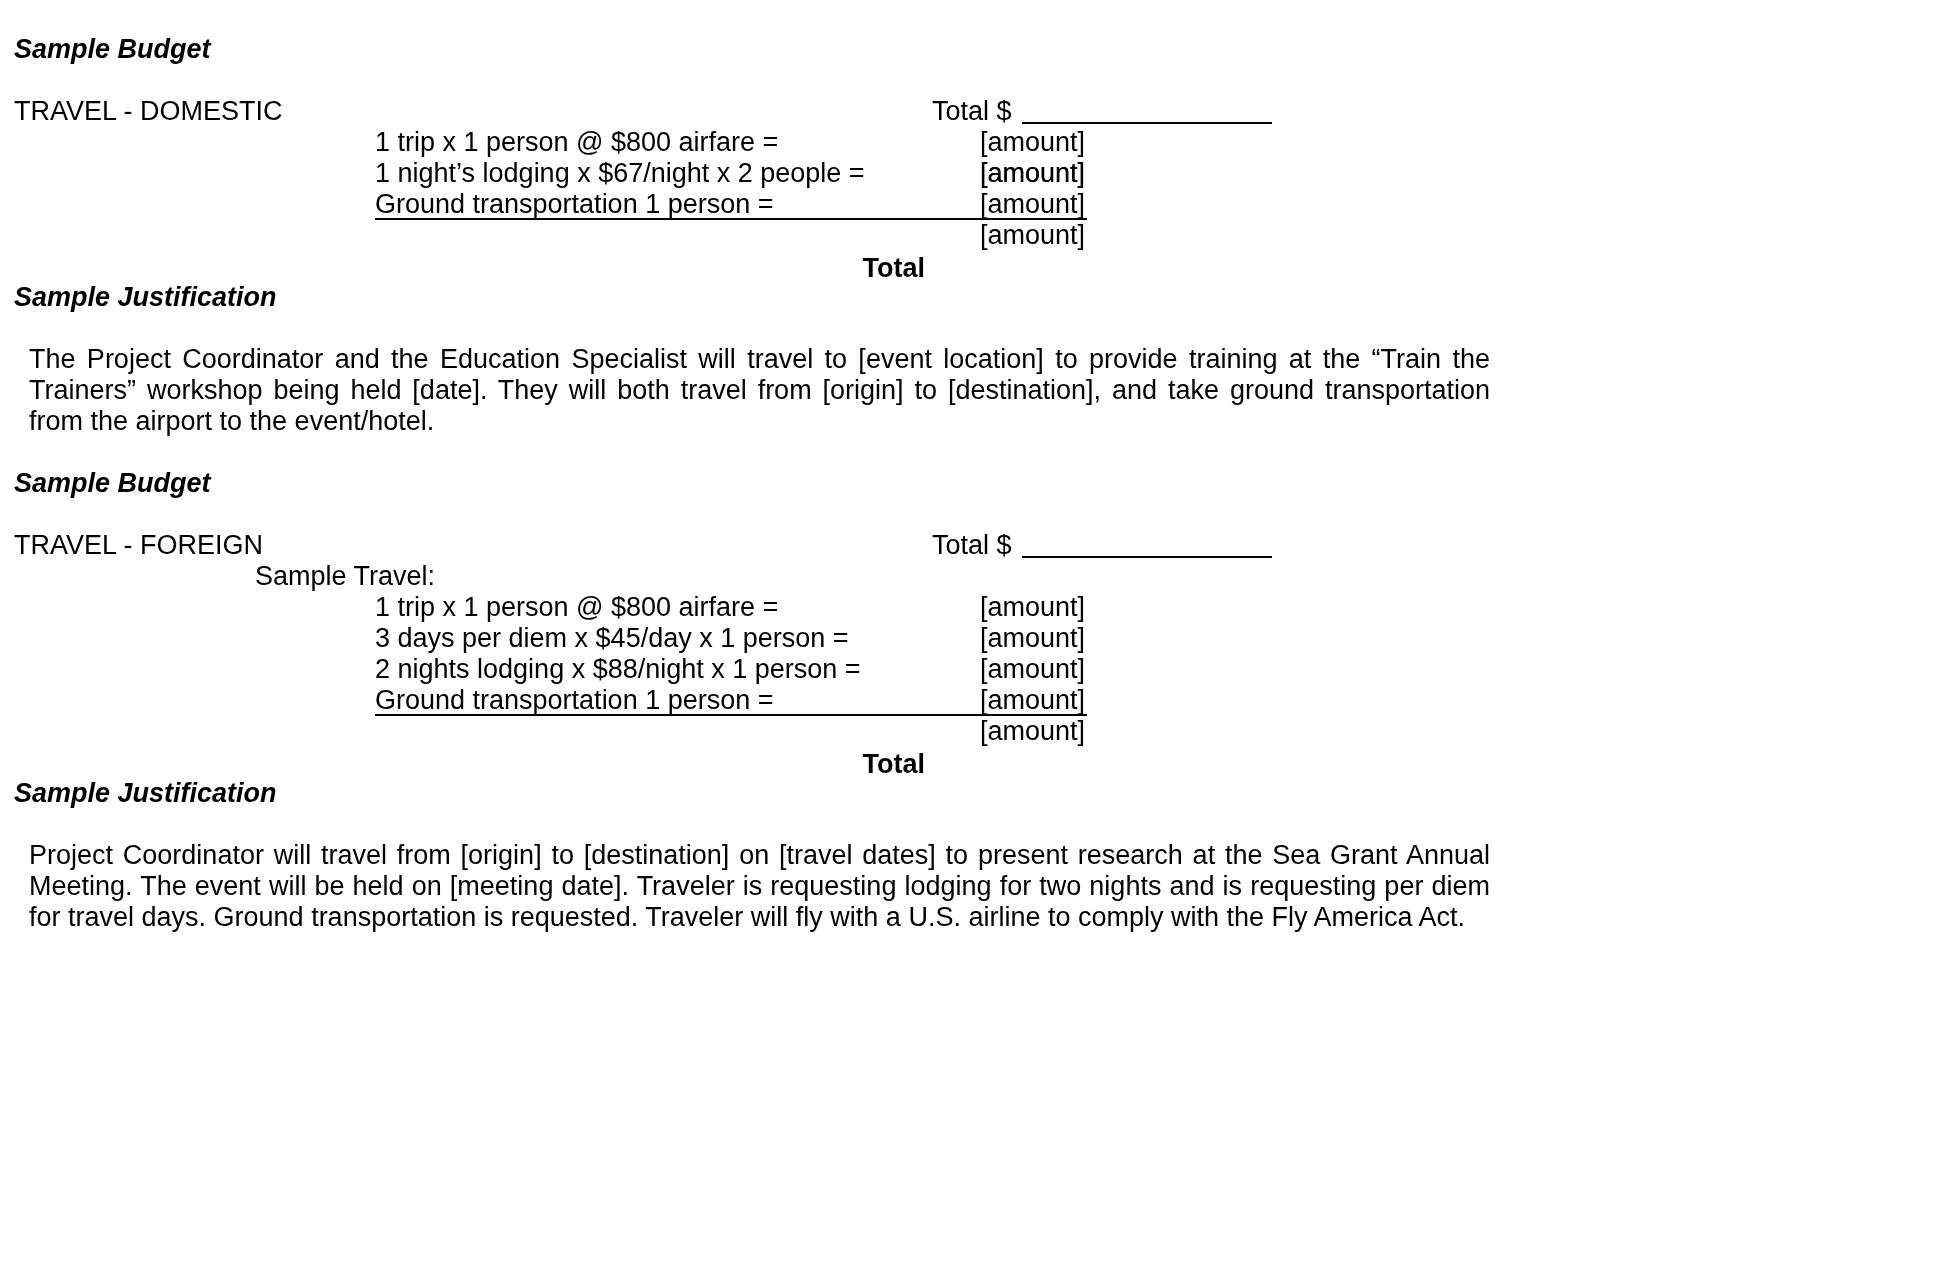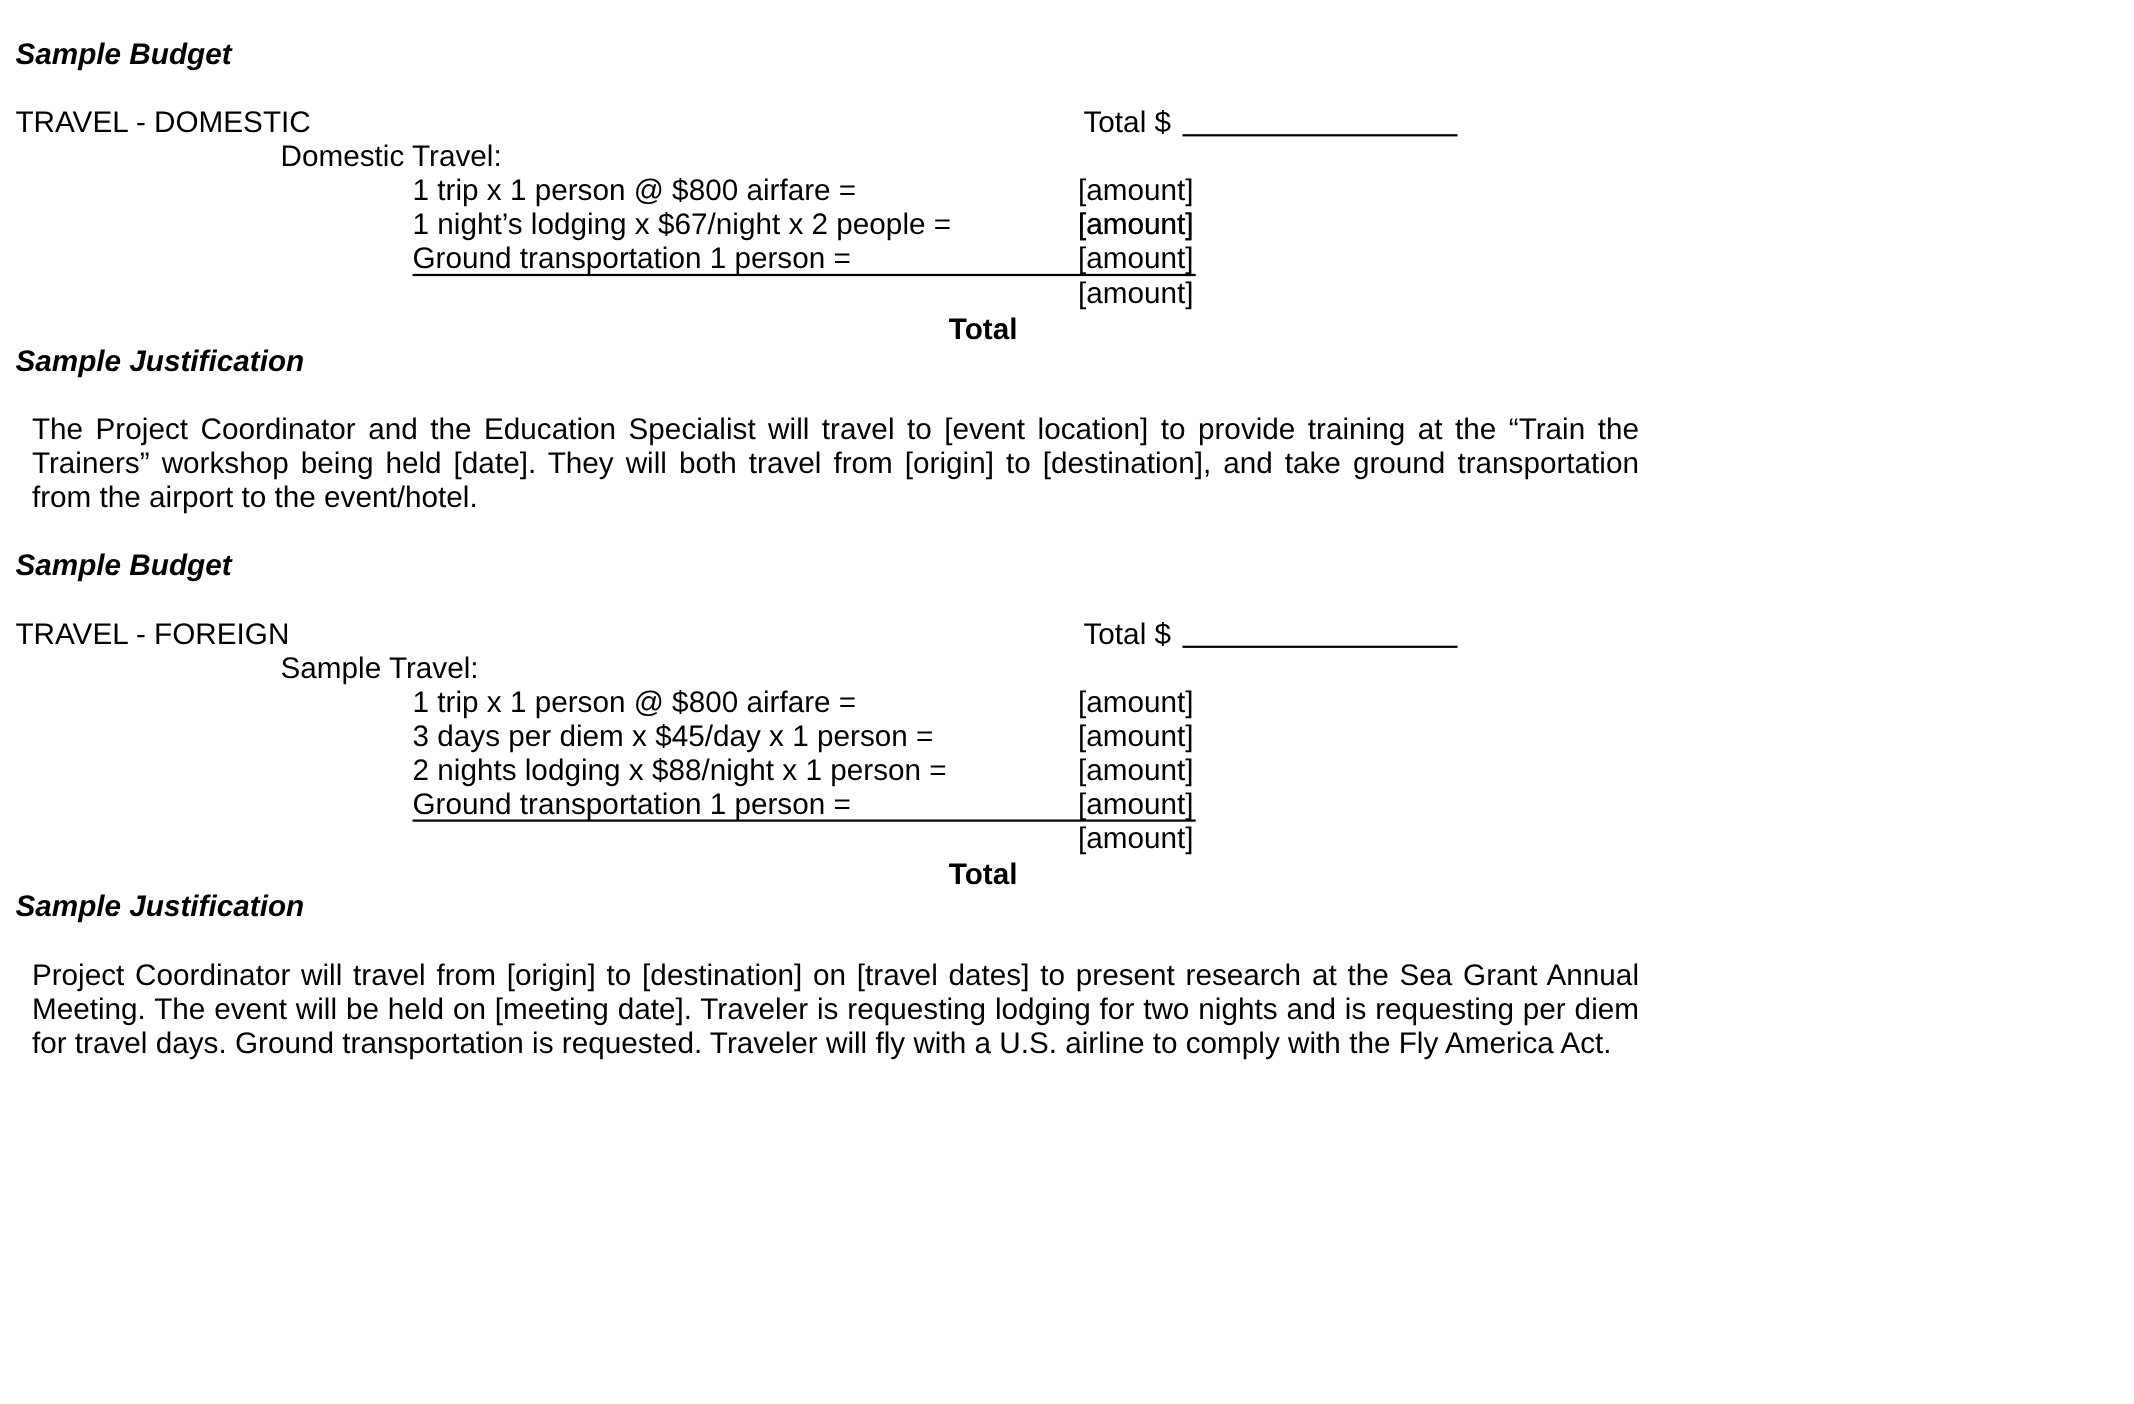--- a/index.html
+++ b/index.html
@@ -38,21 +38,21 @@
     padding-left: 361px;
   }
   .amount {
     position: absolute;
     left: 966px;
     top: 0;
     white-space: nowrap;
   }
   .header-total {
     position: absolute;
-    left: 971px;
+    left: 918px;
     top: 0;
     white-space: nowrap;
   }
   .fill-line {
     display: inline-block;
     width: 250px;
     height: 2px;
     background: #000000;
     margin-left: 10px;
     transform: translateY(4px);
@@ -89,21 +89,20 @@
 
   <div class="heading first">Sample Budget</div>
 
   <div class="row">
     <span>TRAVEL - DOMESTIC</span>
     <span class="header-total">
       <span>Total $</span><span class="fill-line"></span>
     </span>
   </div>
 
-  <div class="row indent-1">Domestic Travel:</div>
 
   <div class="row item">
     <span>1 trip x 1 person @ $800 airfare =</span>
     <span class="amount">[amount]</span>
   </div>
 
   <div class="row item">
     <span class="amount">[amount]</span>
   </div>
 

